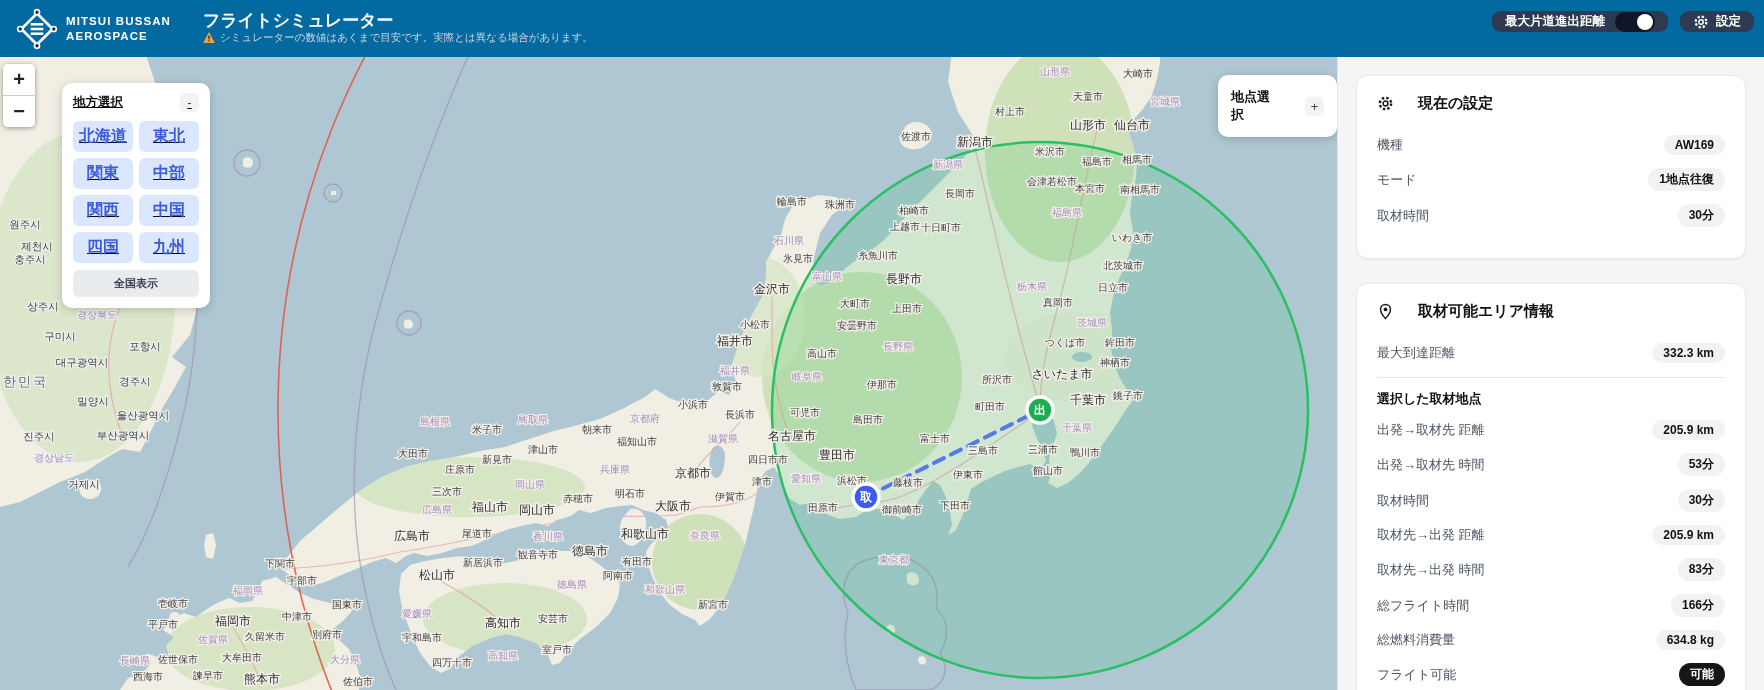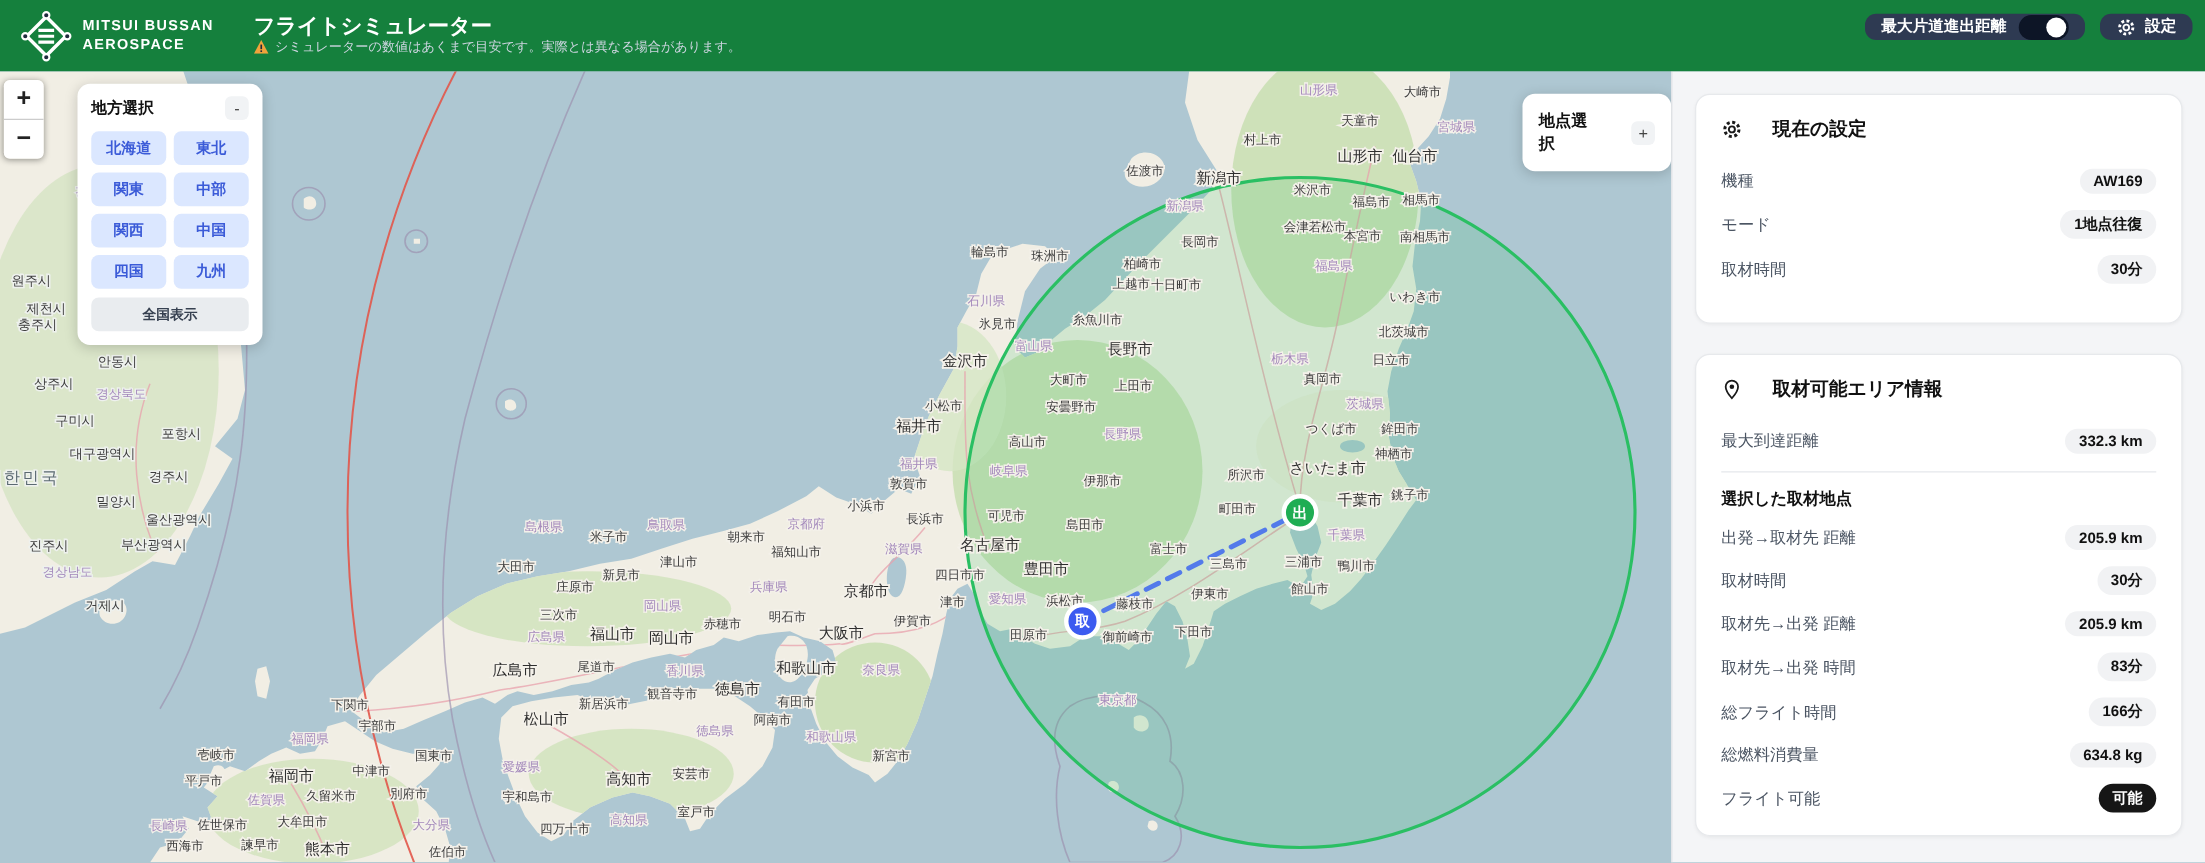--- a/index.html
+++ b/index.html
@@ -4,21 +4,21 @@
 <style>
   html,body{margin:0;padding:0;}
   body{
     width:1764px;height:690px;overflow:hidden;position:relative;
     font-family:"Liberation Sans","DejaVu Sans",sans-serif;
     background:#aec7d2;
   }
   
   .header{
     position:absolute;left:0;top:0;width:1764px;height:57px;
-    background:#15803d;display:flex;align-items:center;z-index:50;
+    background:#0369a1;display:flex;align-items:center;z-index:50;
   }
   .logo-wrap{margin-left:16px;width:42px;height:42px;flex:0 0 auto;}
   .brand{margin-left:8px;color:#fff;font-weight:bold;font-size:11.5px;letter-spacing:1.1px;line-height:1.25;}
   .title-block{margin-left:32px;display:flex;flex-direction:column;justify-content:center;}
   .app-title{color:#fff;font-weight:bold;font-size:17px;line-height:1.1;}
   .warning-row{display:flex;align-items:center;margin-top:0;}
   .warning-text{color:#cdd5e0;font-size:10.5px;margin-left:5px;}
   .header-right{position:absolute;right:10px;top:11px;display:flex;gap:12px;}
   .hbtn{
     background:#2e3a52;border-radius:9px;height:21px;display:flex;align-items:center;
@@ -37,28 +37,28 @@
   .ml-kp{font-size:10px;fill:#a388bb;stroke:#eef1ee;stroke-width:2.2px;}
   .ml-cn{font-size:13px;fill:#5b6a72;stroke:#eef1ee;stroke-width:2.6px;letter-spacing:2px;}
   .mk-label{font-size:12px;font-weight:bold;fill:#fff;}
   
   .zoomctl{position:absolute;left:3px;top:7px;width:32px;border-radius:5px;overflow:hidden;
     box-shadow:0 1px 5px rgba(0,0,0,.4);z-index:20;}
   .zoomctl .zb{width:32px;height:31px;background:#fff;color:#222;font-size:20px;font-weight:bold;
     display:flex;align-items:center;justify-content:center;cursor:pointer;border-bottom:1px solid #ccc;}
   .zoomctl .zb:last-child{border-bottom:none;}
   
-  .region-panel{position:absolute;left:62px;top:10px;width:126px;background:#fff;border-radius:10px;
-    box-shadow:0 2px 10px rgba(0,0,0,.18);padding:10px 11px 11px 11px;z-index:20;}
+  .region-panel{position:absolute;left:62px;top:26px;width:126px;background:#fff;border-radius:10px;
+    box-shadow:0 2px 10px rgba(0,0,0,.18);padding:10px 11px 11px 11px;z-index:20;text-decoration:underline;}
   .rp-head{display:flex;align-items:center;justify-content:space-between;margin-bottom:9px;}
   .rp-title{font-size:12.5px;font-weight:bold;color:#111;}
   .mini-btn{width:19px;height:19px;border-radius:5px;background:#f1f3f5;border:none;color:#444;
     font-size:13px;line-height:1;display:flex;align-items:center;justify-content:center;cursor:pointer;}
   .region-grid{display:grid;grid-template-columns:1fr 1fr;gap:6px;}
-  .region-btn{background:#dbe7ff;color:#3b5bd8;border:none;border-radius:6px;font-size:12px;
+  .region-btn{background:#dbe7ff;color:#3b5bd8;border:none;border-radius:6px;font-size:16px;
     padding:5px 0;cursor:pointer;font-weight:bold;}
   .showall-btn{margin-top:7px;width:100%;background:#e9ecef;color:#374151;border:none;border-radius:6px;
     font-size:11px;padding:6px 0;cursor:pointer;font-weight:bold;}
   
   .point-panel{position:absolute;left:1218px;top:18px;background:#fff;border-radius:10px;
     box-shadow:0 2px 10px rgba(0,0,0,.18);padding:13px 13px;display:flex;align-items:center;gap:27px;z-index:20;}
   .pp-title{font-size:13px;font-weight:bold;color:#111;}
   
   .sidebar{position:absolute;left:1337px;top:57px;width:427px;height:633px;background:#f4f5f7;
     border-left:1px solid #e2e4e8;box-sizing:border-box;padding:18px 18px;}
@@ -445,20 +445,24 @@
         </div>
       </div>
     <div class="divider"></div>
     <div class="subhead">選択した取材地点</div>
     <div id="area-rows">
         <div class="info-row">
           <span class="info-label">出発→取材先 距離</span>
           <span class="badge">205.9 km</span>
         </div>
         <div class="info-row">
+          <span class="info-label">出発→取材先 時間</span>
+          <span class="badge">53分</span>
+        </div>
+        <div class="info-row">
           <span class="info-label">取材時間</span>
           <span class="badge">30分</span>
         </div>
         <div class="info-row">
           <span class="info-label">取材先→出発 距離</span>
           <span class="badge">205.9 km</span>
         </div>
         <div class="info-row">
           <span class="info-label">取材先→出発 時間</span>
           <span class="badge">83分</span>

